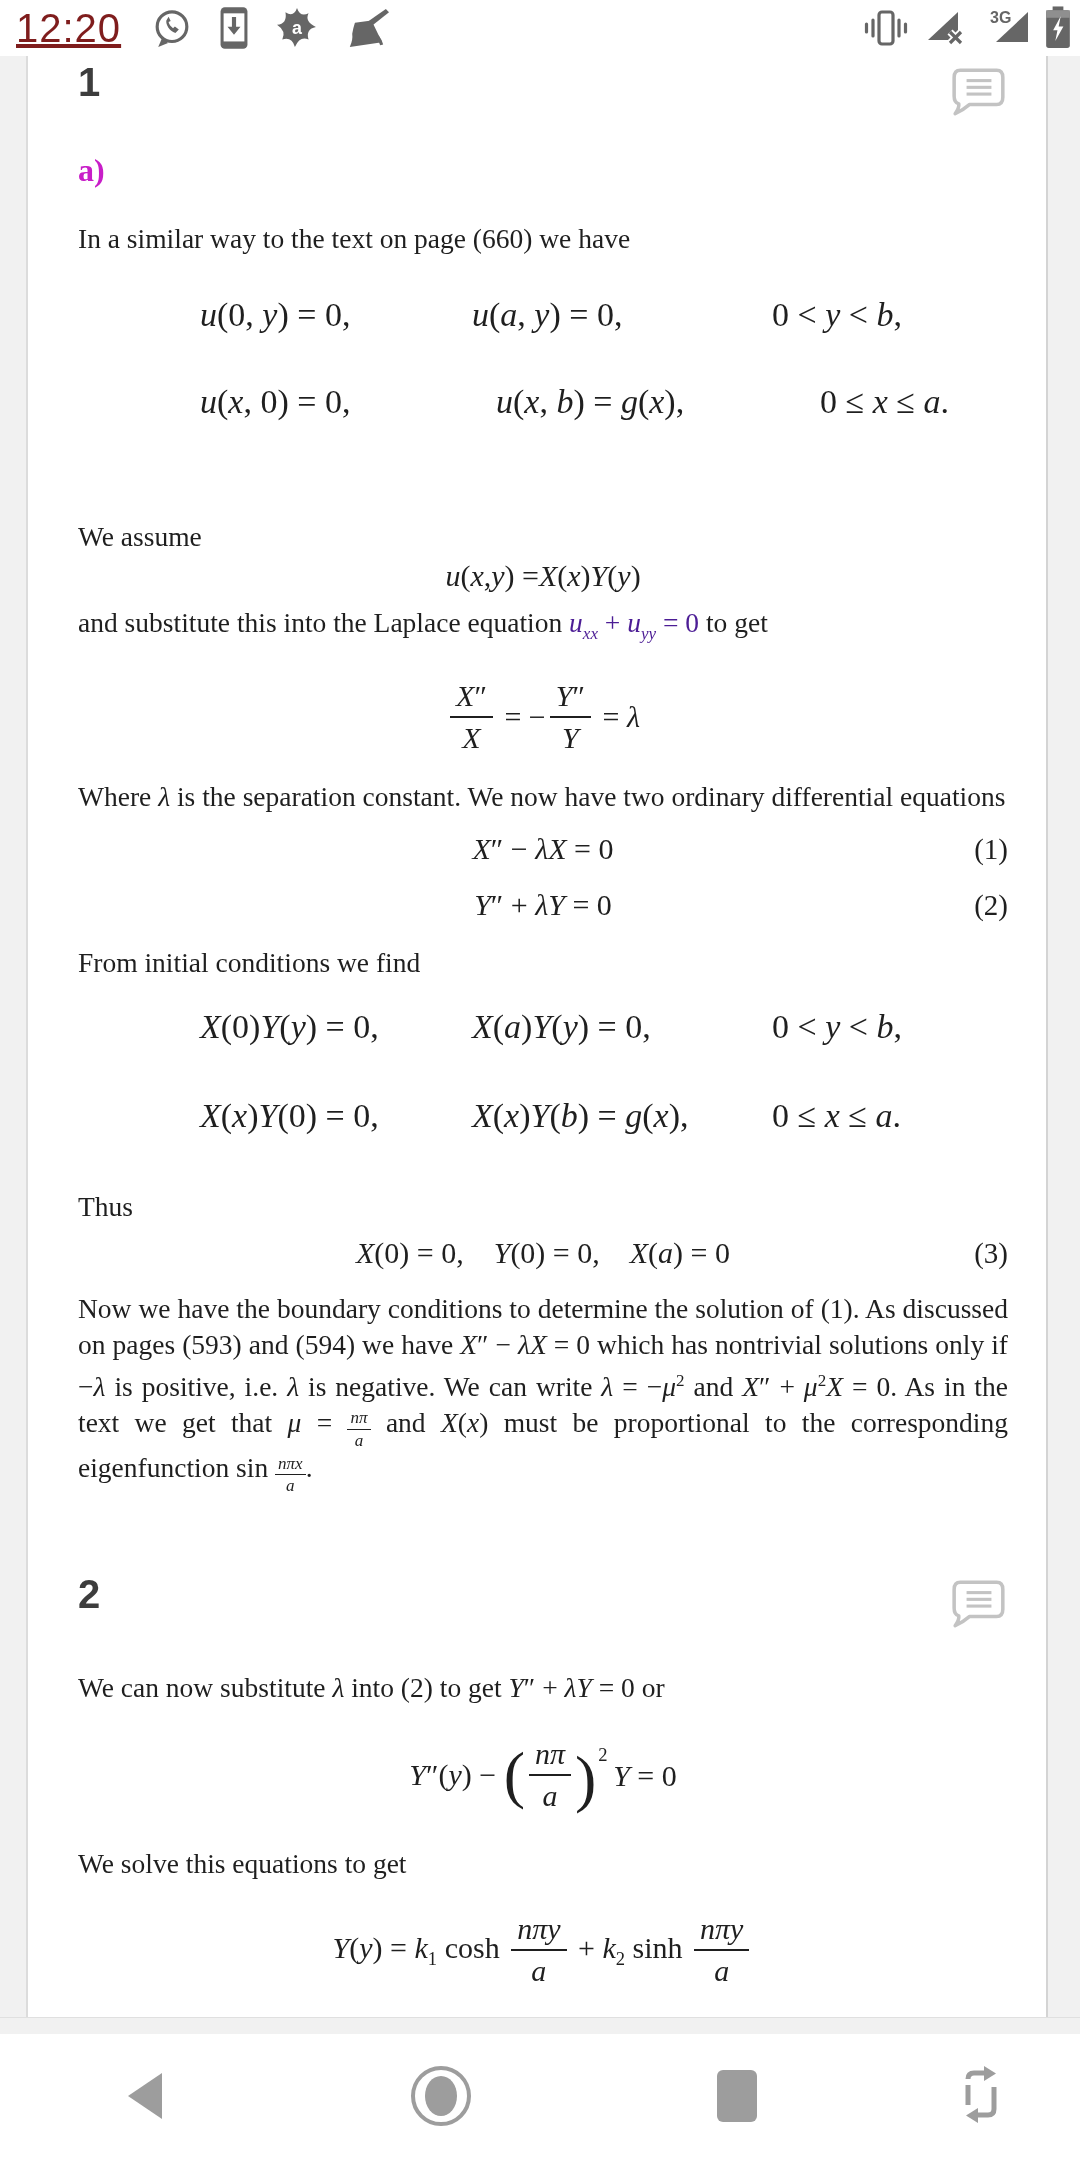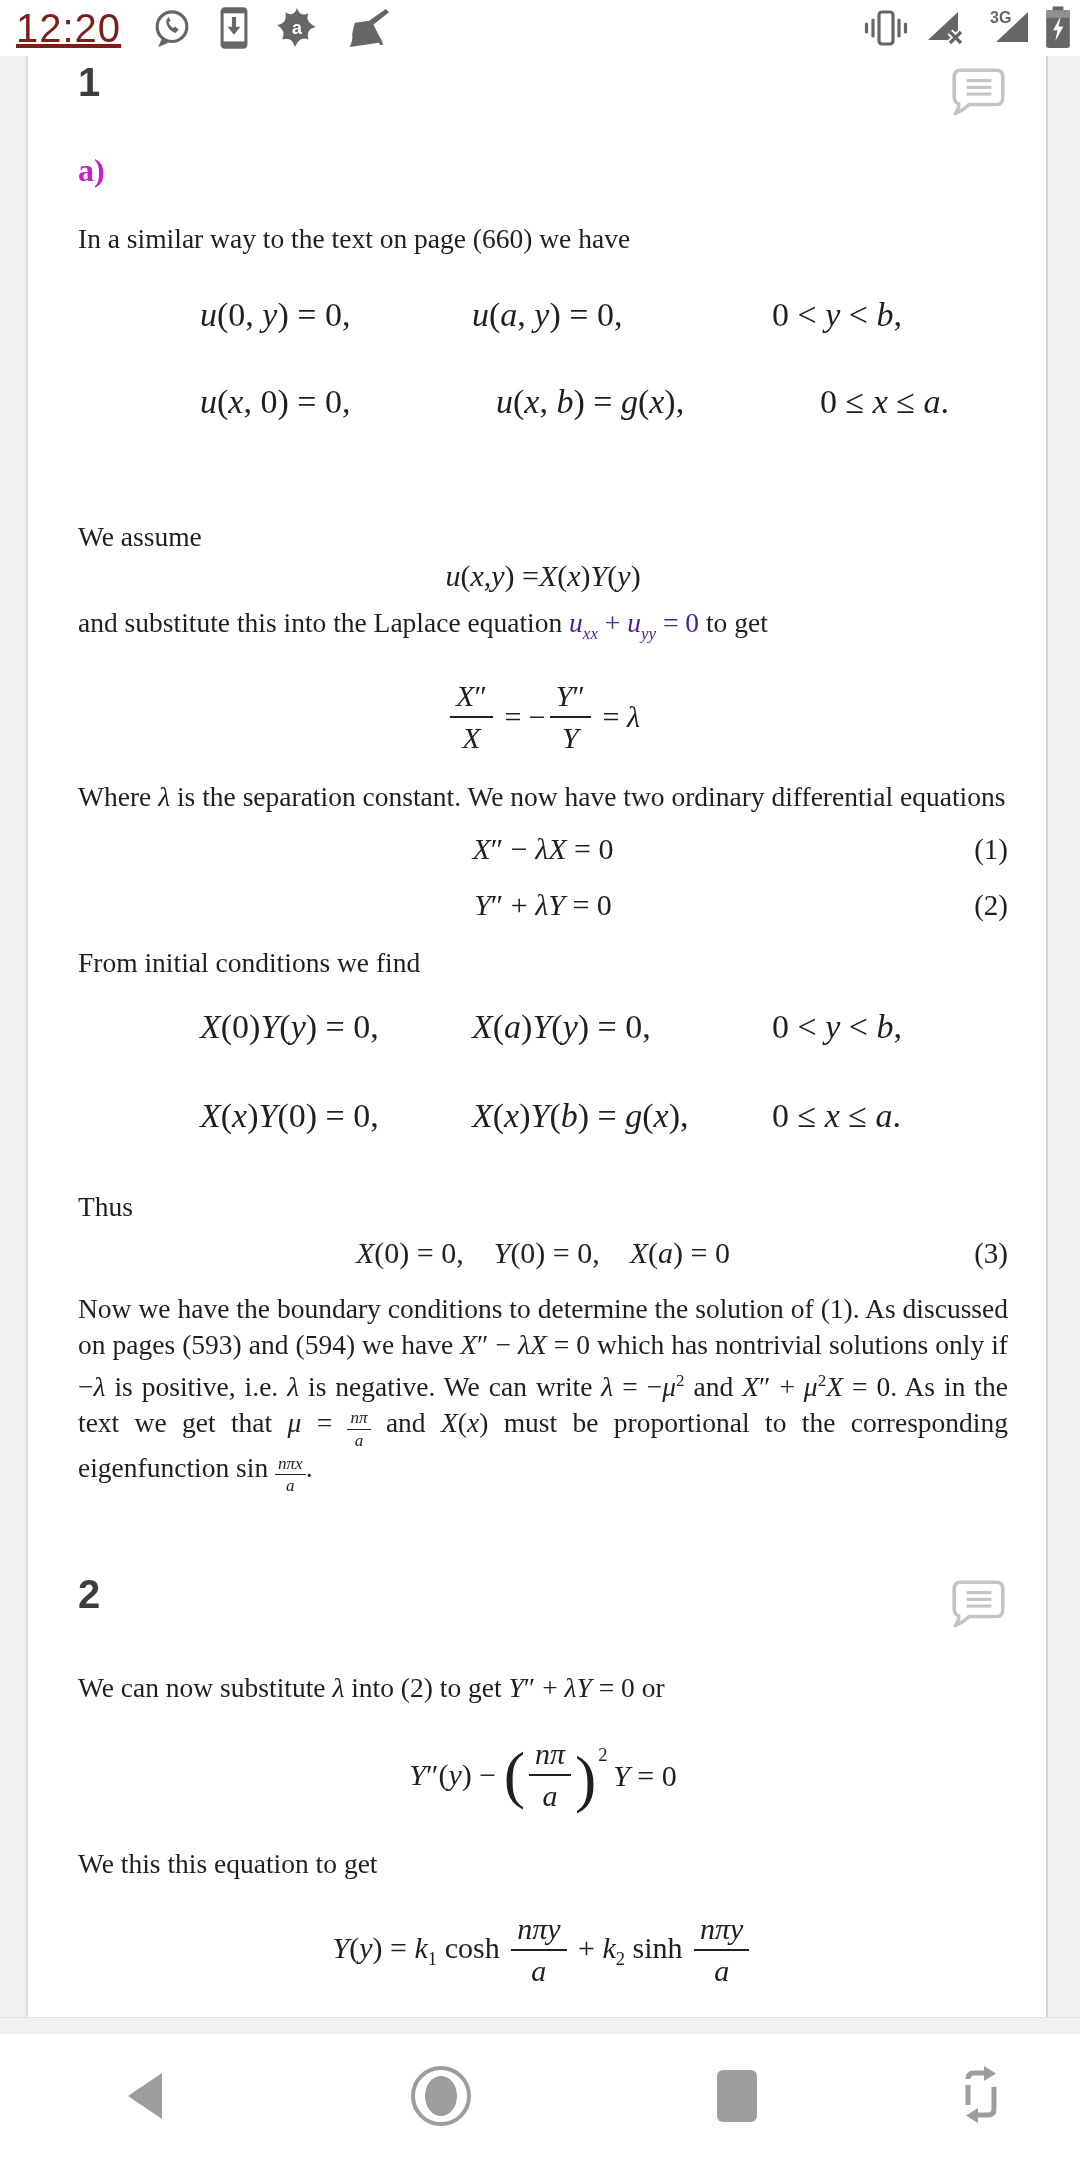--- a/index.html
+++ b/index.html
@@ -246,21 +246,21 @@
       <div class="deq main-eq">
           <span><i>Y</i>″(<i>y</i>) −&nbsp;</span>
           <span class="bigp">(</span>
           <span class="frac">
             <span class="fn"><i>nπ</i></span>
             <span class="fd"><i>a</i></span>
           </span>
           <span><span class="bigp">)</span><sup class="pow">2</sup>&nbsp;<i>Y</i> = 0</span>
         </div>
 
-      <p class="txt solve" style="margin:18px 0 0;">We this this equation to get</p>
+      <p class="txt solve" style="margin:18px 0 0;">We solve this equations to get</p>
 
       <div class="deq solution-eq">
           <span><i>Y</i>(<i>y</i>) = <i>k</i><sub>1</sub> cosh&nbsp;</span>
           <span class="frac">
             <span class="fn"><i>nπy</i></span>
             <span class="fd"><i>a</i></span>
           </span>
           <span>&nbsp;+ <i>k</i><sub>2</sub> sinh&nbsp;</span>
           <span class="frac">
             <span class="fn"><i>nπy</i></span>

